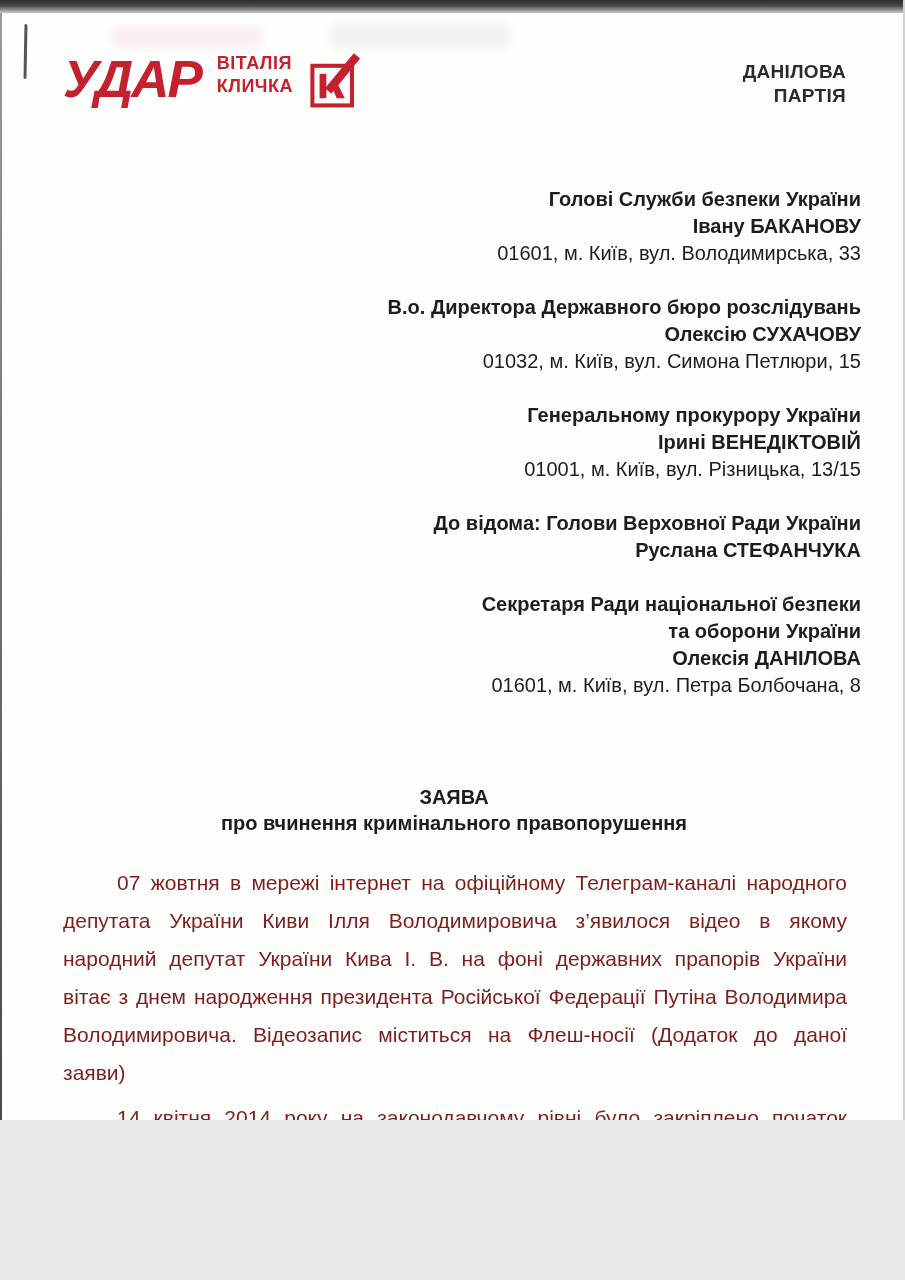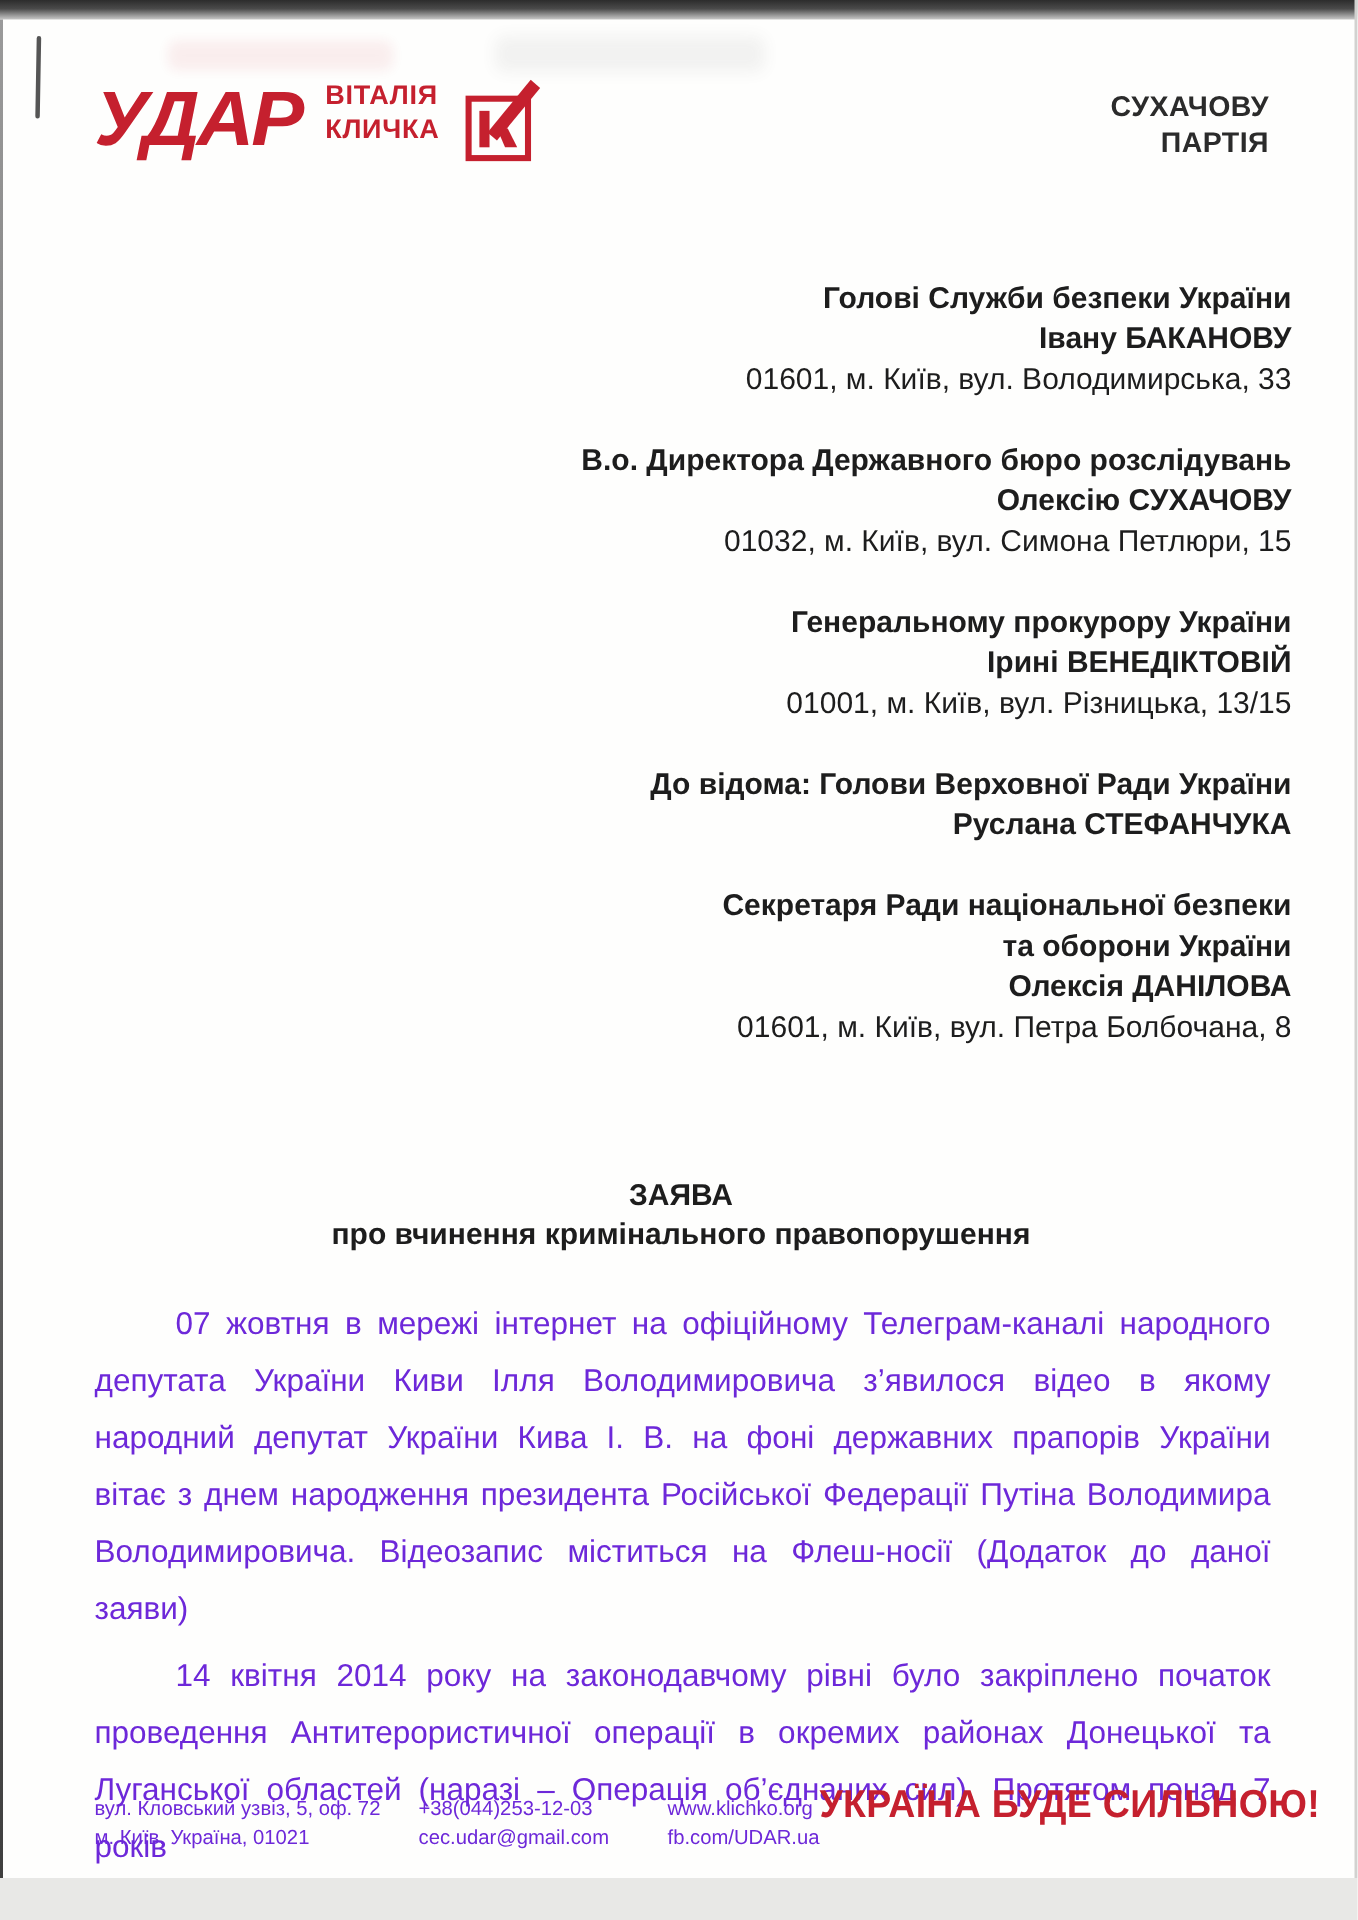--- a/index.html
+++ b/index.html
@@ -1,20 +1,20 @@
 <!DOCTYPE html>
 <html lang="uk"><head>
 <meta charset="utf-8">
 <style>
   * { margin: 0; padding: 0; box-sizing: border-box; }
   html, body { background: #e8e8e6; }
   .page {
     position: relative;
     width: 905px;
-    height: 1252px;
+    height: 1120px;
     margin: 0 auto;
     background: #fefefd;
     overflow: hidden;
     font-family: "Liberation Sans", sans-serif;
     color: #1d1d1d;
   }
   
   .scan-top-edge {
     position: absolute; top: 0; left: 0; width: 100%; height: 13px;
     background: linear-gradient(#2c2c2c 0%, #4a4a4a 45%, #9b9b9b 80%, #c8c8c8 100%);
@@ -74,21 +74,21 @@
   .recipient-block .r-addr { font-weight: normal; }
   
   .doc-title {
     position: absolute; left: 63px; top: 784px; width: 782px;
     text-align: center; font-size: 20px; font-weight: bold; line-height: 26px;
   }
   
   .doc-body {
     position: absolute; left: 63px; top: 864px; width: 784px;
     font-size: 21px; line-height: 38px; text-align: justify;
-    color: #6d28d9; word-spacing: 2px;
+    color: #7f1d1d; word-spacing: 2px;
   }
   .doc-body p { text-indent: 54px; margin-bottom: 7px; }
   
   .footer-info {
     position: absolute; left: 63px; top: 1196px;
     display: flex; font-size: 13.5px; line-height: 19px; color: #6d28d9;
   }
   .footer-col1 { width: 192px; }
   .footer-col2 { width: 166px; margin-left: 24px; }
   .footer-col3 { width: auto; }
@@ -121,21 +121,21 @@
     <div class="logo-mark">
       <svg width="54" height="58" viewBox="0 0 60 64" fill="none">
         <rect x="6" y="14" width="44" height="44" stroke="#c5202e" stroke-width="4.5" fill="none"></rect>
         <rect x="14" y="23" width="7.5" height="27" fill="#c5202e"></rect>
         <polygon points="52,0 59,6 27,45 20,39" fill="#c5202e"></polygon>
         <polygon points="27,36 35,36 42,50 33,50" fill="#c5202e"></polygon>
       </svg>
     </div>
   </div>
   <div class="header-right">
-    <div>СУХАЧОВУ</div>
+    <div>ДАНІЛОВА</div>
     <div>ПАРТІЯ</div>
   </div>
 
   <div class="recipients">
     <div class="recipient-block">
       <div class="r-bold">Голові Служби безпеки України</div>
       <div class="r-bold">Івану БАКАНОВУ</div>
       <div class="r-addr">01601, м. Київ, вул. Володимирська, 33</div>
     </div>
     <div class="recipient-block">

